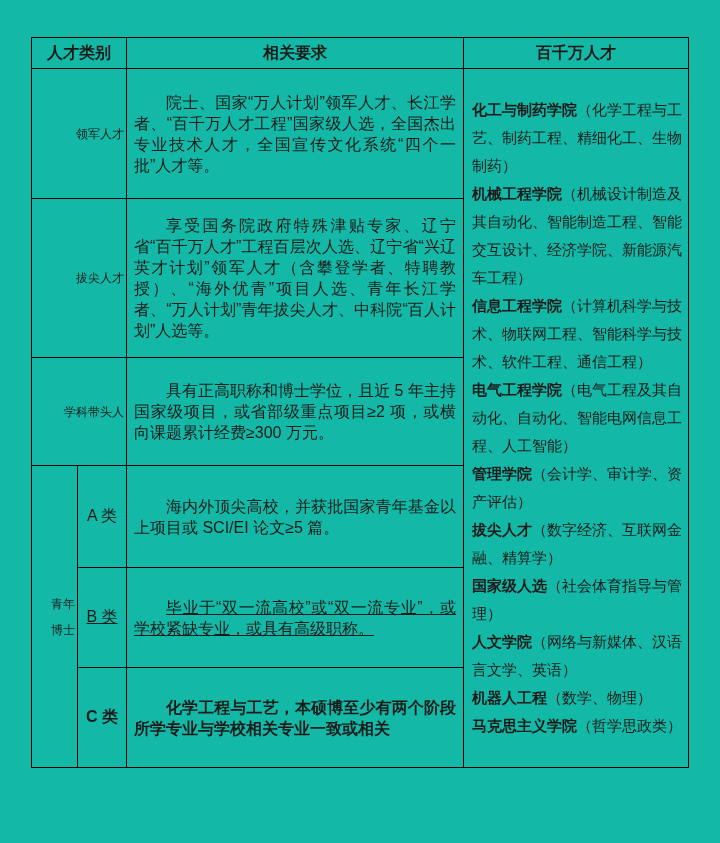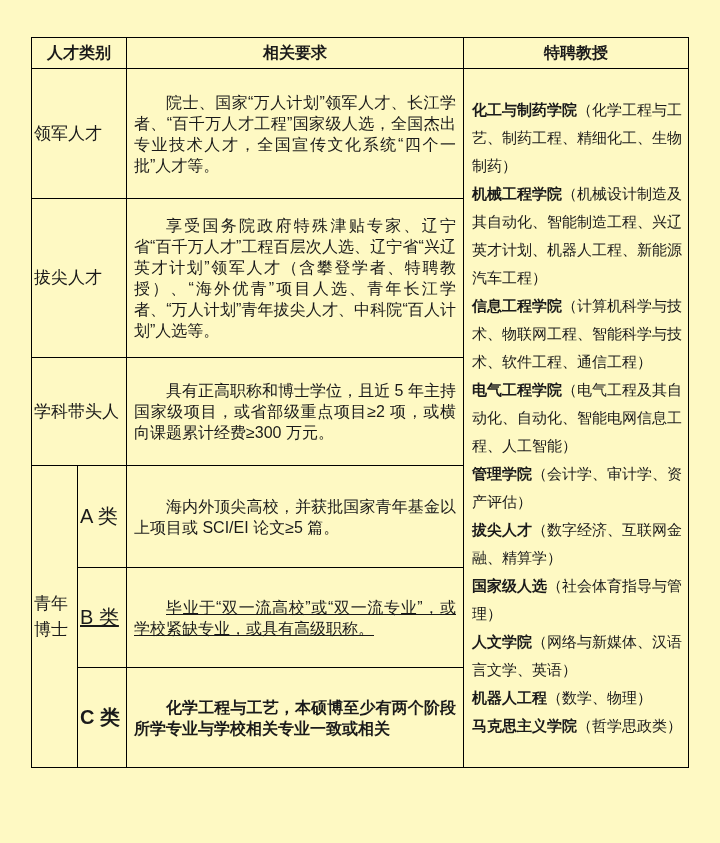--- a/index.html
+++ b/index.html
@@ -5,21 +5,21 @@
   html, body {
     margin: 0;
     padding: 0;
     background: #ffffff;
     font-family: "Liberation Sans", "DejaVu Sans", sans-serif;
   }
   .page {
     position: relative;
     width: 720px;
     height: 843px;
-    background: #fef9c3;
+    background: #14b8a6;
     overflow: hidden;
   }
   table.talent-table {
     position: absolute;
     left: 31px;
     top: 37px;
     width: 657px;
     border-collapse: collapse;
     table-layout: fixed;
     color: #1a1a1a;
@@ -38,28 +38,28 @@
   tr.row-b      { height: 100px; text-decoration: underline; }
   tr.row-c      { height: 100px; font-weight: bold; }
 
   th.header-cell {
     font-size: 16px;
     font-weight: bold;
     text-align: center;
     padding: 2px;
   }
   td.category-cell {
-    font-size: 17px;
-    text-align: left;
+    font-size: 12px;
+    text-align: right;
     padding: 2px;
     line-height: 26px;
   }
   td.grade-cell {
-    font-size: 20px;
-    text-align: left;
+    font-size: 16px;
+    text-align: center;
     padding: 2px;
   }
   td.req-cell {
     font-size: 16px;
     line-height: 21px;
     text-align: justify;
     padding: 4px 7px;
   }
   td.req-cell .req-text {
     display: block;
@@ -84,31 +84,31 @@
       <col style="width:46px">
       <col style="width:49px">
       <col style="width:337px">
       <col style="width:225px">
     </colgroup>
 
     <tbody>
         <tr class="header-row">
       <th class="header-cell" colspan="2">人才类别</th>
       <th class="header-cell">相关要求</th>
-      <th class="header-cell">特聘教授</th>
+      <th class="header-cell">百千万人才</th>
     </tr>
 
     <tr class="row-lead">
       <td class="category-cell" colspan="2">领军人才</td>
       <td class="req-cell">
         <span class="req-text">院士、国家“万人计划”领军人才、长江学者、“百千万人才工程”国家级人选，全国杰出专业技术人才，全国宣传文化系统“四个一批”人才等。</span>
       </td>
       <td class="colleges-cell" rowspan="6">
         <span class="college-entry"><span class="college-name">化工与制药学院</span><span class="college-majors">（化学工程与工艺、制药工程、精细化工、生物制药）</span></span>
-        <span class="college-entry"><span class="college-name">机械工程学院</span><span class="college-majors">（机械设计制造及其自动化、智能制造工程、兴辽英才计划、机器人工程、新能源汽车工程）</span></span>
+        <span class="college-entry"><span class="college-name">机械工程学院</span><span class="college-majors">（机械设计制造及其自动化、智能制造工程、智能交互设计、经济学院、新能源汽车工程）</span></span>
         <span class="college-entry"><span class="college-name">信息工程学院</span><span class="college-majors">（计算机科学与技术、物联网工程、智能科学与技术、软件工程、通信工程）</span></span>
         <span class="college-entry"><span class="college-name">电气工程学院</span><span class="college-majors">（电气工程及其自动化、自动化、智能电网信息工程、人工智能）</span></span>
         <span class="college-entry"><span class="college-name">管理学院</span><span class="college-majors">（会计学、审计学、资产评估）</span></span>
         <span class="college-entry"><span class="college-name">拔尖人才</span><span class="college-majors">（数字经济、互联网金融、精算学）</span></span>
         <span class="college-entry"><span class="college-name">国家级人选</span><span class="college-majors">（社会体育指导与管理）</span></span>
         <span class="college-entry"><span class="college-name">人文学院</span><span class="college-majors">（网络与新媒体、汉语言文学、英语）</span></span>
         <span class="college-entry"><span class="college-name">机器人工程</span><span class="college-majors">（数学、物理）</span></span>
         <span class="college-entry"><span class="college-name">马克思主义学院</span><span class="college-majors">（哲学思政类）</span></span>
       </td>
     </tr>

